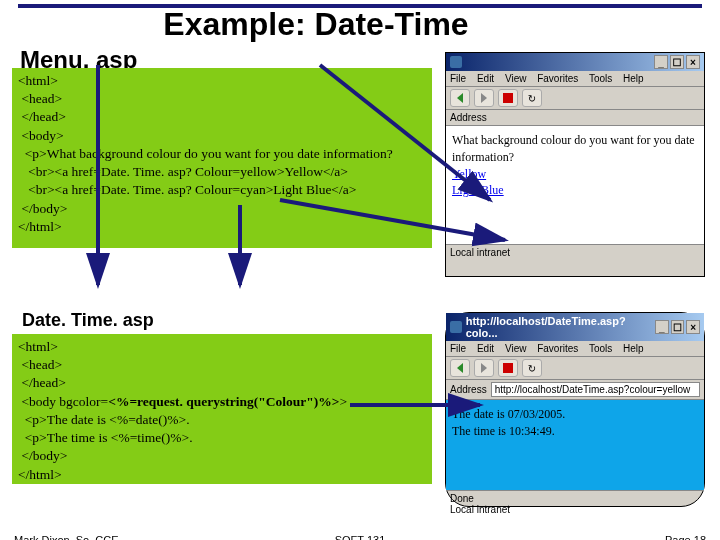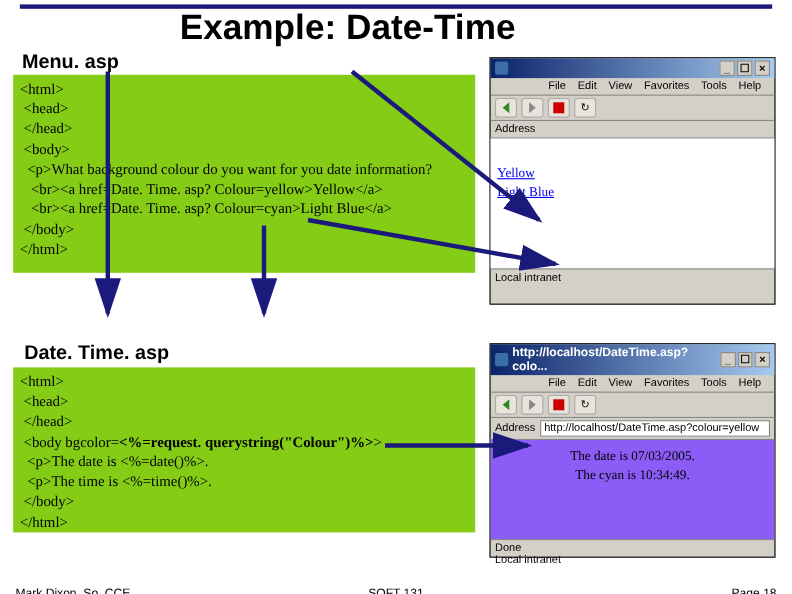--- a/index.html
+++ b/index.html
@@ -1,45 +1,45 @@
 <!DOCTYPE html>
 <html><head>
 <meta charset="utf-8">
 <style>
   * { box-sizing: border-box; margin: 0; padding: 0; }
   body { width: 720px; height: 540px; font-family: Arial, sans-serif; position: relative; background: #fff; overflow: hidden; }
   .slide { width: 720px; height: 540px; position: relative; }
   .topbar { position: absolute; top: 4px; left: 18px; right: 18px; height: 4px; background: #1a1a7a; }
   .title { position: absolute; top: 6px; left: 0; width: 632px; text-align: center; font-size: 32px; font-weight: bold; color: #000; }
-  .label1 { position: absolute; top: 46px; left: 20px; font-size: 18px; font-weight: bold; }
+  .label1 { position: absolute; top: 46px; left: 20px; font-size: 24px; font-weight: bold; }
   .label2 { position: absolute; top: 310px; left: 22px; font-size: 18px; font-weight: bold; }
   .codebox { position: absolute; background: #84cc16; color: #000; font-family: "Times New Roman", serif; font-size: 13.5px; padding: 4px 6px; line-height: 1.35; white-space: pre; }
   .code1 { top: 68px; left: 12px; width: 420px; height: 180px; z-index: 2; }
   .code2 { top: 334px; left: 12px; width: 420px; height: 150px; z-index: 2; }
   .bold { font-weight: bold; }
   .browser { position: absolute; width: 260px; background: #d4d0c8; border: 1px solid #000; font-family: Tahoma, sans-serif; font-size: 10px; z-index: 1; }
   .br1 { top: 52px; left: 445px; height: 225px; }
-  .br2 { top: 312px; left: 445px; height: 195px; }
+  .br2 { top: 312px; left: 445px; height: 195px; border-radius: 24px; }
   .b-title { background: linear-gradient(to right, #0a246a, #a6caf0); color: #fff; padding: 2px 4px; font-size: 11px; font-weight: bold; display: flex; align-items: center; }
   .b-title .ie { width: 12px; height: 12px; background: #3a6ea5; margin-right: 4px; display: inline-block; border-radius: 2px; }
   .b-title .sp { flex: 1; }
   .b-title .btn { width: 14px; height: 14px; background: #d4d0c8; color: #000; text-align: center; line-height: 14px; margin-left: 2px; border: 1px solid #888; font-size: 10px; }
-  .b-menu { padding: 2px 4px; border-bottom: 1px solid #888; text-align: right; }
+  .b-menu { padding: 2px 4px; border-bottom: 1px solid #888; }
   .b-menu span { margin-right: 8px; }
   .b-tool { padding: 2px 4px; border-bottom: 1px solid #888; display: flex; align-items: center; gap: 4px; }
   .tbtn { width: 20px; height: 18px; border: 1px solid #aaa; background: #e8e4dc; border-radius: 3px; display: flex; align-items: center; justify-content: center; }
   .arr { width: 0; height: 0; border-top: 5px solid transparent; border-bottom: 5px solid transparent; }
   .arr.l { border-right: 6px solid #2a8a2a; }
   .arr.r { border-left: 6px solid #888; }
   .stop { width: 12px; height: 12px; }
   .b-addr { padding: 2px 4px; border-bottom: 1px solid #888; display: flex; align-items: center; }
   .b-addr .lbl { margin-right: 4px; }
   .b-addr .field { flex: 1; background: #fff; border: 1px solid #888; padding: 1px 3px; font-size: 10px; overflow: hidden; white-space: nowrap; }
   .b-body { background: #fff; padding: 6px; font-family: "Times New Roman", serif; font-size: 12px; line-height: 1.4; overflow: hidden; }
-  .b-body.yellow { background: #8b5cf6; text-align: center; }
+  .b-body.yellow { background: #0ea5e9; }
   .br1 .b-body { height: 118px; }
   .br2 .b-body { height: 90px; }
   .b-body a { color: #0000ee; text-decoration: underline; cursor: pointer; }
   .b-status { border-top: 1px solid #888; padding: 2px 4px; display: flex; font-size: 10px; flex-direction: column; }
   .b-status .sp { flex: 1; }
   .footer { position: absolute; bottom: 6px; left: 0; width: 720px; font-size: 11px; }
   .fl { position: absolute; left: 14px; }
   .fc { position: absolute; left: 0; width: 720px; text-align: center; }
   .fr { position: absolute; right: 14px; }
   svg.arrows { position: absolute; top: 0; left: 0; width: 720px; height: 540px; pointer-events: none; z-index: 5; }
@@ -99,21 +99,21 @@
           <svg class="stop" viewBox="0 0 12 12">
             <rect x="1" y="1" width="10" height="10" fill="#c00"></rect>
           </svg>
         </div>
       <div class="tbtn">↻</div>
     </div>
     <div class="b-addr">
       <span class="lbl">Address</span>
     </div>
     <div class="b-body">
-      <br>
+      <span>What background colour do you want for you date information?</span><br>
       <a>Yellow</a><br>
       <a>Light Blue</a>
     </div>
     <div class="b-status">
       <span class="sp"></span>
       <span>Local intranet</span>
     </div>
   </div>
 
   <div class="browser br2">
@@ -146,21 +146,21 @@
           </svg>
         </div>
       <div class="tbtn">↻</div>
     </div>
     <div class="b-addr">
       <span class="lbl">Address</span>
       <div class="field">http://localhost/DateTime.asp?colour=yellow</div>
     </div>
     <div class="b-body yellow">
       <p>The date is 07/03/2005.</p>
-      <p>The cyan is 10:34:49.</p>
+      <p>The time is 10:34:49.</p>
     </div>
     <div class="b-status">
       <span>Done</span>
       <span class="sp"></span>
       <span>Local intranet</span>
     </div>
   </div>
 
   <svg class="arrows">
     <defs>

